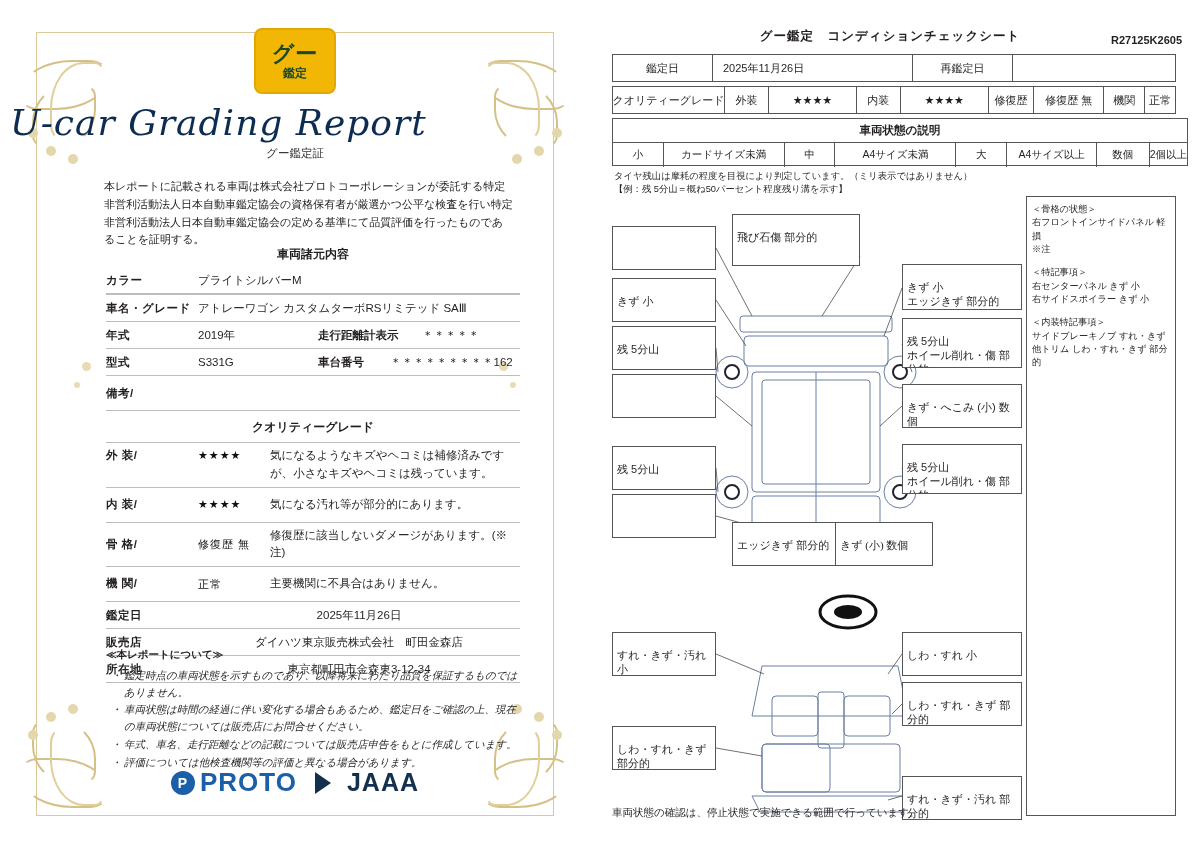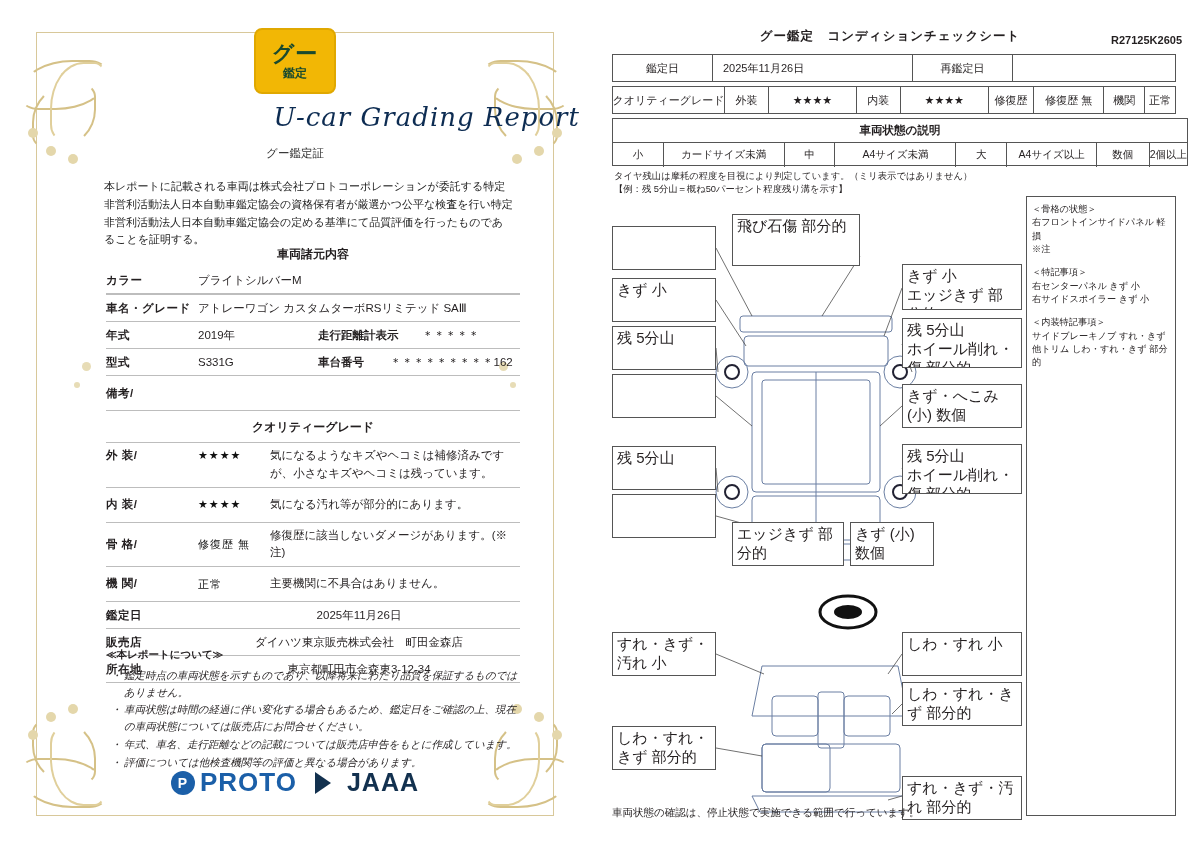--- a/index.html
+++ b/index.html
@@ -97,24 +97,24 @@
     font-size: 12px;
     font-weight: bold;
     color: #1a4a2e;
     margin-top: 2px;
   }
 
   .cert-title {
     position: absolute;
     top: 92px;
     left: 0; right: 0;
-    text-align: right;
+    text-align: left;
     font-family: "DejaVu Serif", serif;
     font-style: italic;
-    font-size: 26px;
+    font-size: 36px;
     color: #0d2c52;
     letter-spacing: 1px;
   }
   .cert-sub {
     position: absolute;
     top: 136px;
     left: 0; right: 0;
     text-align: center;
     font-size: 11.5px;
     color: #333;
@@ -323,22 +323,22 @@
     left: 6px;
     top: 168px;
     width: 410px;
     height: 620px;
   }
   .note-box {
     position: absolute;
     border: 1px solid #555;
     box-sizing: border-box;
     background: #fff;
-    font-size: 15px;
-    padding: 2px 4px;
+    font-size: 11px;
+    padding: 16px 4px;
     line-height: 1.25;
     overflow: hidden;
   }
   .side-panel {
     position: absolute;
     left: 420px;
     top: 168px;
     width: 150px;
     height: 620px;
     border: 1px solid #555;
@@ -612,21 +612,21 @@
       <div class="note-box" style="left:0px;top:130px;width:104px;height:44px;">残 5分山</div>
       <div class="note-box" style="left:290px;top:122px;width:120px;height:50px;white-space:pre-line;">残 5分山
 ホイール削れ・傷 部分的</div>
       <div class="note-box" style="left:0px;top:178px;width:104px;height:44px;"></div>
       <div class="note-box" style="left:290px;top:188px;width:120px;height:44px;">きず・へこみ (小) 数個</div>
       <div class="note-box" style="left:0px;top:250px;width:104px;height:44px;">残 5分山</div>
       <div class="note-box" style="left:290px;top:248px;width:120px;height:50px;white-space:pre-line;">残 5分山
 ホイール削れ・傷 部分的</div>
       <div class="note-box" style="left:0px;top:298px;width:104px;height:44px;"></div>
       <div class="note-box" style="left:120px;top:326px;width:112px;height:44px;">エッジきず 部分的</div>
-      <div class="note-box" style="left:238px;top:326px;width:84px;height:44px;">きず (小) 数個</div>
+      <div class="note-box" style="left:223px;top:326px;width:98px;height:44px;font-family:Liberation Serif, serif;">きず (小) 数個</div>
       <div class="note-box" style="left:0px;top:436px;width:104px;height:44px;">すれ・きず・汚れ 小</div>
       <div class="note-box" style="left:290px;top:436px;width:120px;height:44px;">しわ・すれ 小</div>
       <div class="note-box" style="left:290px;top:486px;width:120px;height:44px;">しわ・すれ・きず 部分的</div>
       <div class="note-box" style="left:0px;top:530px;width:104px;height:44px;">しわ・すれ・きず 部分的</div>
       <div class="note-box" style="left:290px;top:580px;width:120px;height:44px;">すれ・きず・汚れ 部分的</div>
     </div>
 
     <div class="side-panel">
       <div>＜骨格の状態＞</div>
       <div>右フロントインサイドパネル 軽損</div>

